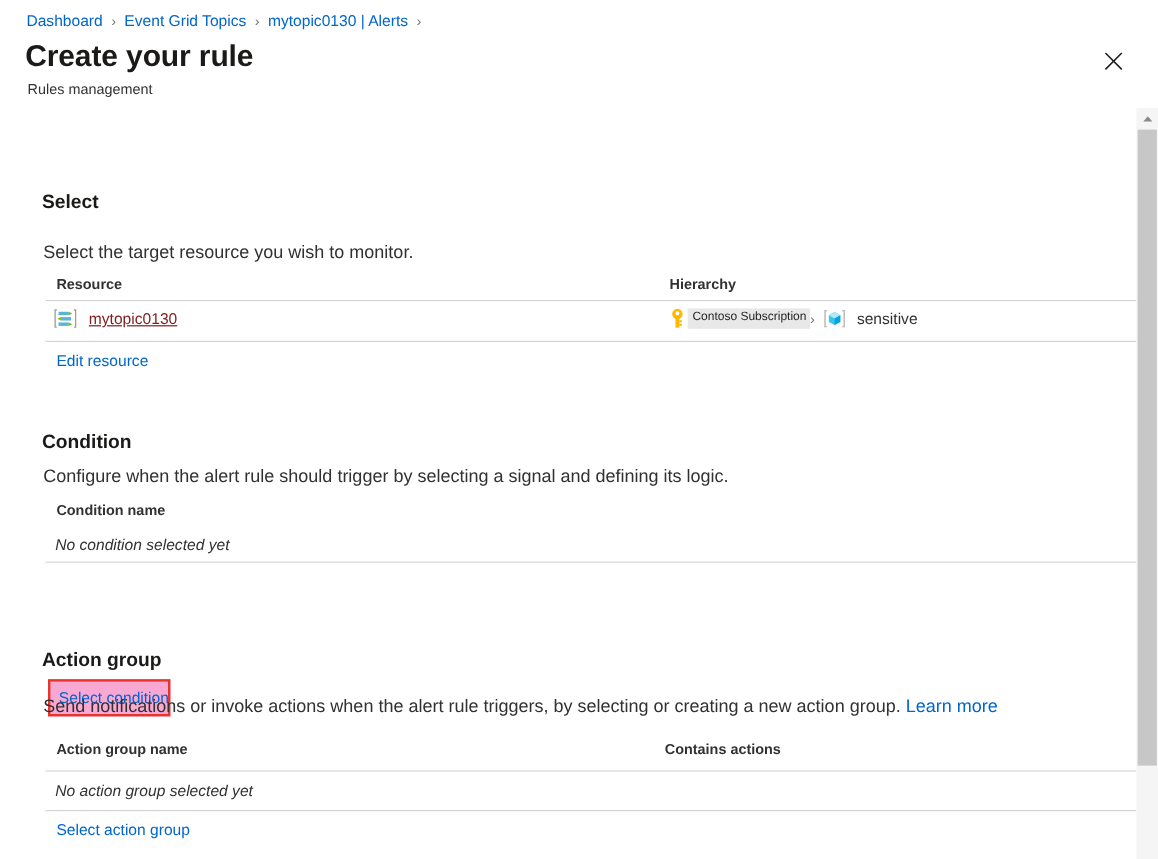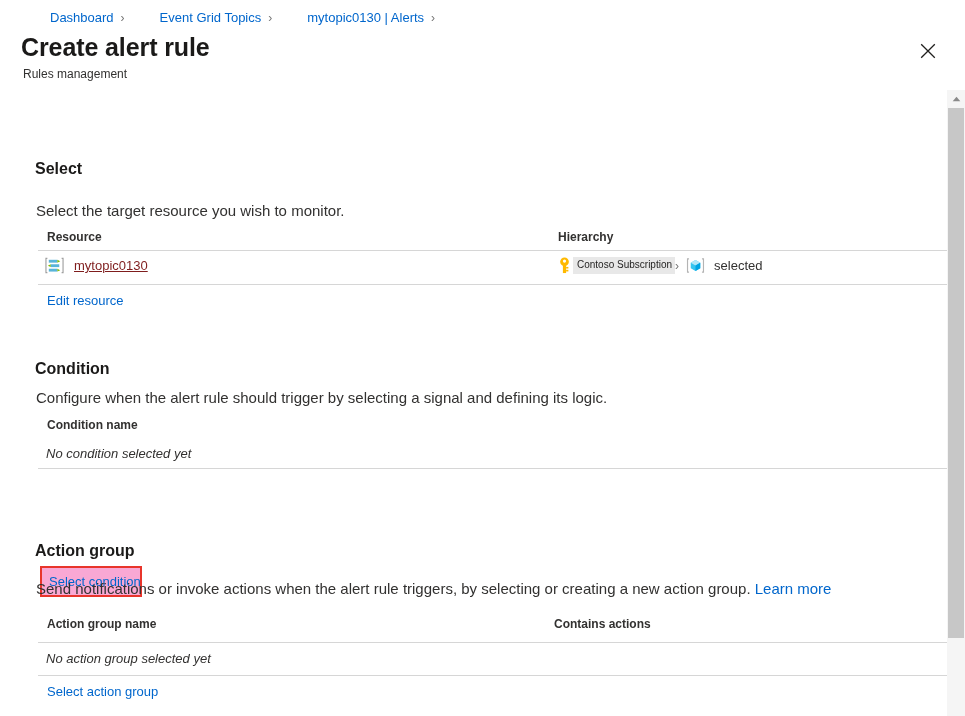--- a/index.html
+++ b/index.html
@@ -12,21 +12,21 @@
     overflow: hidden;
   }
   .page { position: relative; width: 965px; height: 716px; background:#fff; }
 
   
   .breadcrumb {
     position: absolute; left: 22px; top: 10px;
     display: flex; align-items: center;
     font-size: 13px;
   }
-  .crumb { color: #0066cc; cursor: pointer; white-space: nowrap; margin-left: 28px; }
+  .crumb { color: #0066cc; cursor: pointer; white-space: nowrap; }
   .crumb-sep {
     color: #767676; margin: 0 7px; font-size: 12px;
     font-family: "Liberation Sans", sans-serif;
   }
 
   
   .title {
     position: absolute; left: 21px; top: 33px;
     font-size: 25px; font-weight: 600; letter-spacing: -.1px;
     color: #1b1a19;
@@ -141,21 +141,21 @@
 
   <div class="breadcrumb">
     <span class="crumb">Dashboard</span>
     <span class="crumb-sep">›</span>
     <span class="crumb">Event Grid Topics</span>
     <span class="crumb-sep">›</span>
     <span class="crumb">mytopic0130 | Alerts</span>
     <span class="crumb-sep">›</span>
   </div>
 
-  <div class="title">Create alert rule</div>
+  <div class="title">Create your rule</div>
   <div class="subtitle">Rules management</div>
 
   <div class="close-btn">
     <span class="icon">
       <svg width="16" height="16" viewBox="0 0 16 16">
         <path d="M1.2 1.2 L14.8 14.8 M14.8 1.2 L1.2 14.8" stroke="#201f1e" stroke-width="1.3" fill="none"></path>
       </svg>
     </span>
   </div>
 
@@ -199,21 +199,21 @@
       <span class="hier-chevron">›</span>
       <span class="icon" style="margin-left:6px">
         <svg width="19" height="19" viewBox="0 0 20 20">
           <path d="M3.2 3 L1.6 3 L1.6 17 L3.2 17" stroke="#b4b4b4" stroke-width="1.2" fill="none"></path>
           <path d="M16.8 3 L18.4 3 L18.4 17 L16.8 17" stroke="#b4b4b4" stroke-width="1.2" fill="none"></path>
           <path d="M10 4.3 L15 7.1 L15 12.9 L10 15.7 L5 12.9 L5 7.1 Z" fill="#36c5f0"></path>
           <path d="M10 4.3 L15 7.1 L10 10 L5 7.1 Z" fill="#b3e7f7"></path>
           <path d="M10 10 L15 7.1 L15 12.9 L10 15.7 Z" fill="#00a4e3"></path>
         </svg>
       </span>
-      <span class="hier-name">selected</span>
+      <span class="hier-name">sensitive</span>
     </div>
 
     <div class="rule scope-rule-2"></div>
     <div class="action-link edit-resource">Edit resource</div>
 
     <div class="section-head sec-condition">Condition</div>
     <div class="sec-desc d-condition">Configure when the alert rule should trigger by selecting a signal and defining its logic.</div>
 
     <div class="tbl-head cond-th">Condition name</div>
     <div class="cell cell-italic cond-val">No condition selected yet</div>

